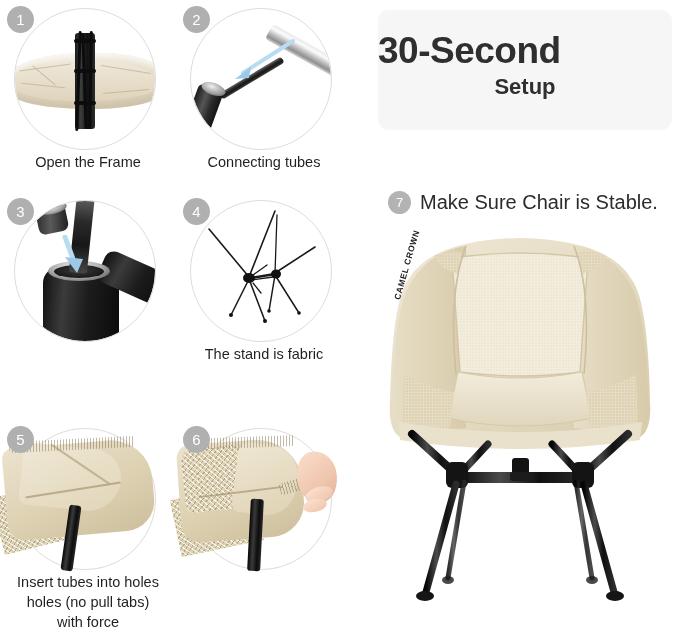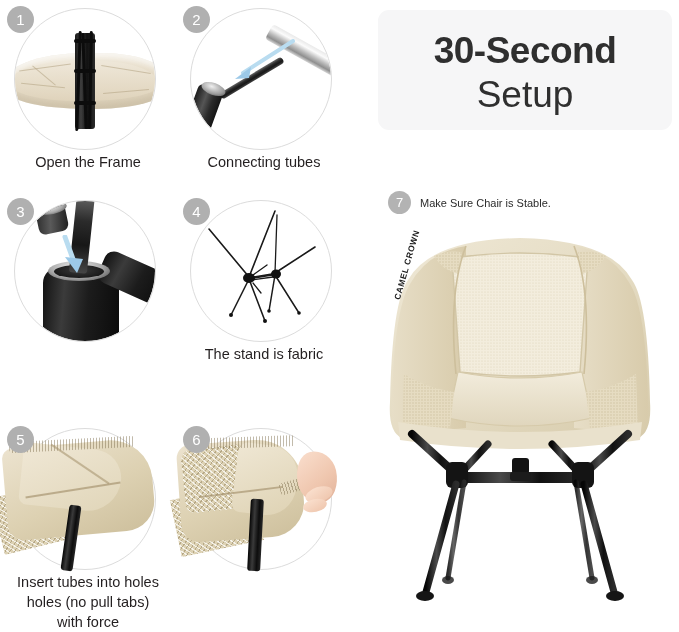--- a/index.html
+++ b/index.html
@@ -151,36 +151,36 @@
     background:linear-gradient(160deg,#fbe2d1,#eec4ab);
     border-radius:50%;
   }
 
   
   .hero-card{
     position:absolute;left:18px;top:10px;width:294px;height:120px;
     background:#f6f6f7;border-radius:11px;
   }
   .hero-line1{
-    position:absolute;left:0;top:20px;width:294px;text-align:center;
+    position:absolute;left:0;top:20px;width:294px;
     font-size:37px;font-weight:bold;letter-spacing:-0.5px;color:#2f2f2f;
   }
   .hero-line2{
     position:absolute;left:0;top:64px;width:294px;text-align:center;
-    font-size:37px;font-weight:normal;color:#2f2f2f;
+    font-size:22px;font-weight:bold;color:#2f2f2f;
   }
   .step7-row{
     position:absolute;left:28px;top:191px;display:flex;align-items:center;gap:9px;
   }
   .badge7{
     width:23px;height:23px;border-radius:50%;background:#b3b3b3;color:#fff;
     font-size:13px;display:flex;align-items:center;justify-content:center;
     flex:0 0 auto;
   }
-  .step7-text{font-size:11px;color:#2b2b2b;white-space:nowrap;}
+  .step7-text{font-size:20px;color:#2b2b2b;white-space:nowrap;}
 
   
   .chair{position:absolute;left:10px;top:222px;width:300px;height:400px;}
   .chair svg{display:block;}
   .brand{
     position:absolute;left:22px;top:76px;
     font-size:8.5px;font-weight:bold;letter-spacing:.6px;
     color:#1b1b1b;
     transform:rotate(-74deg);
     transform-origin:left top;

